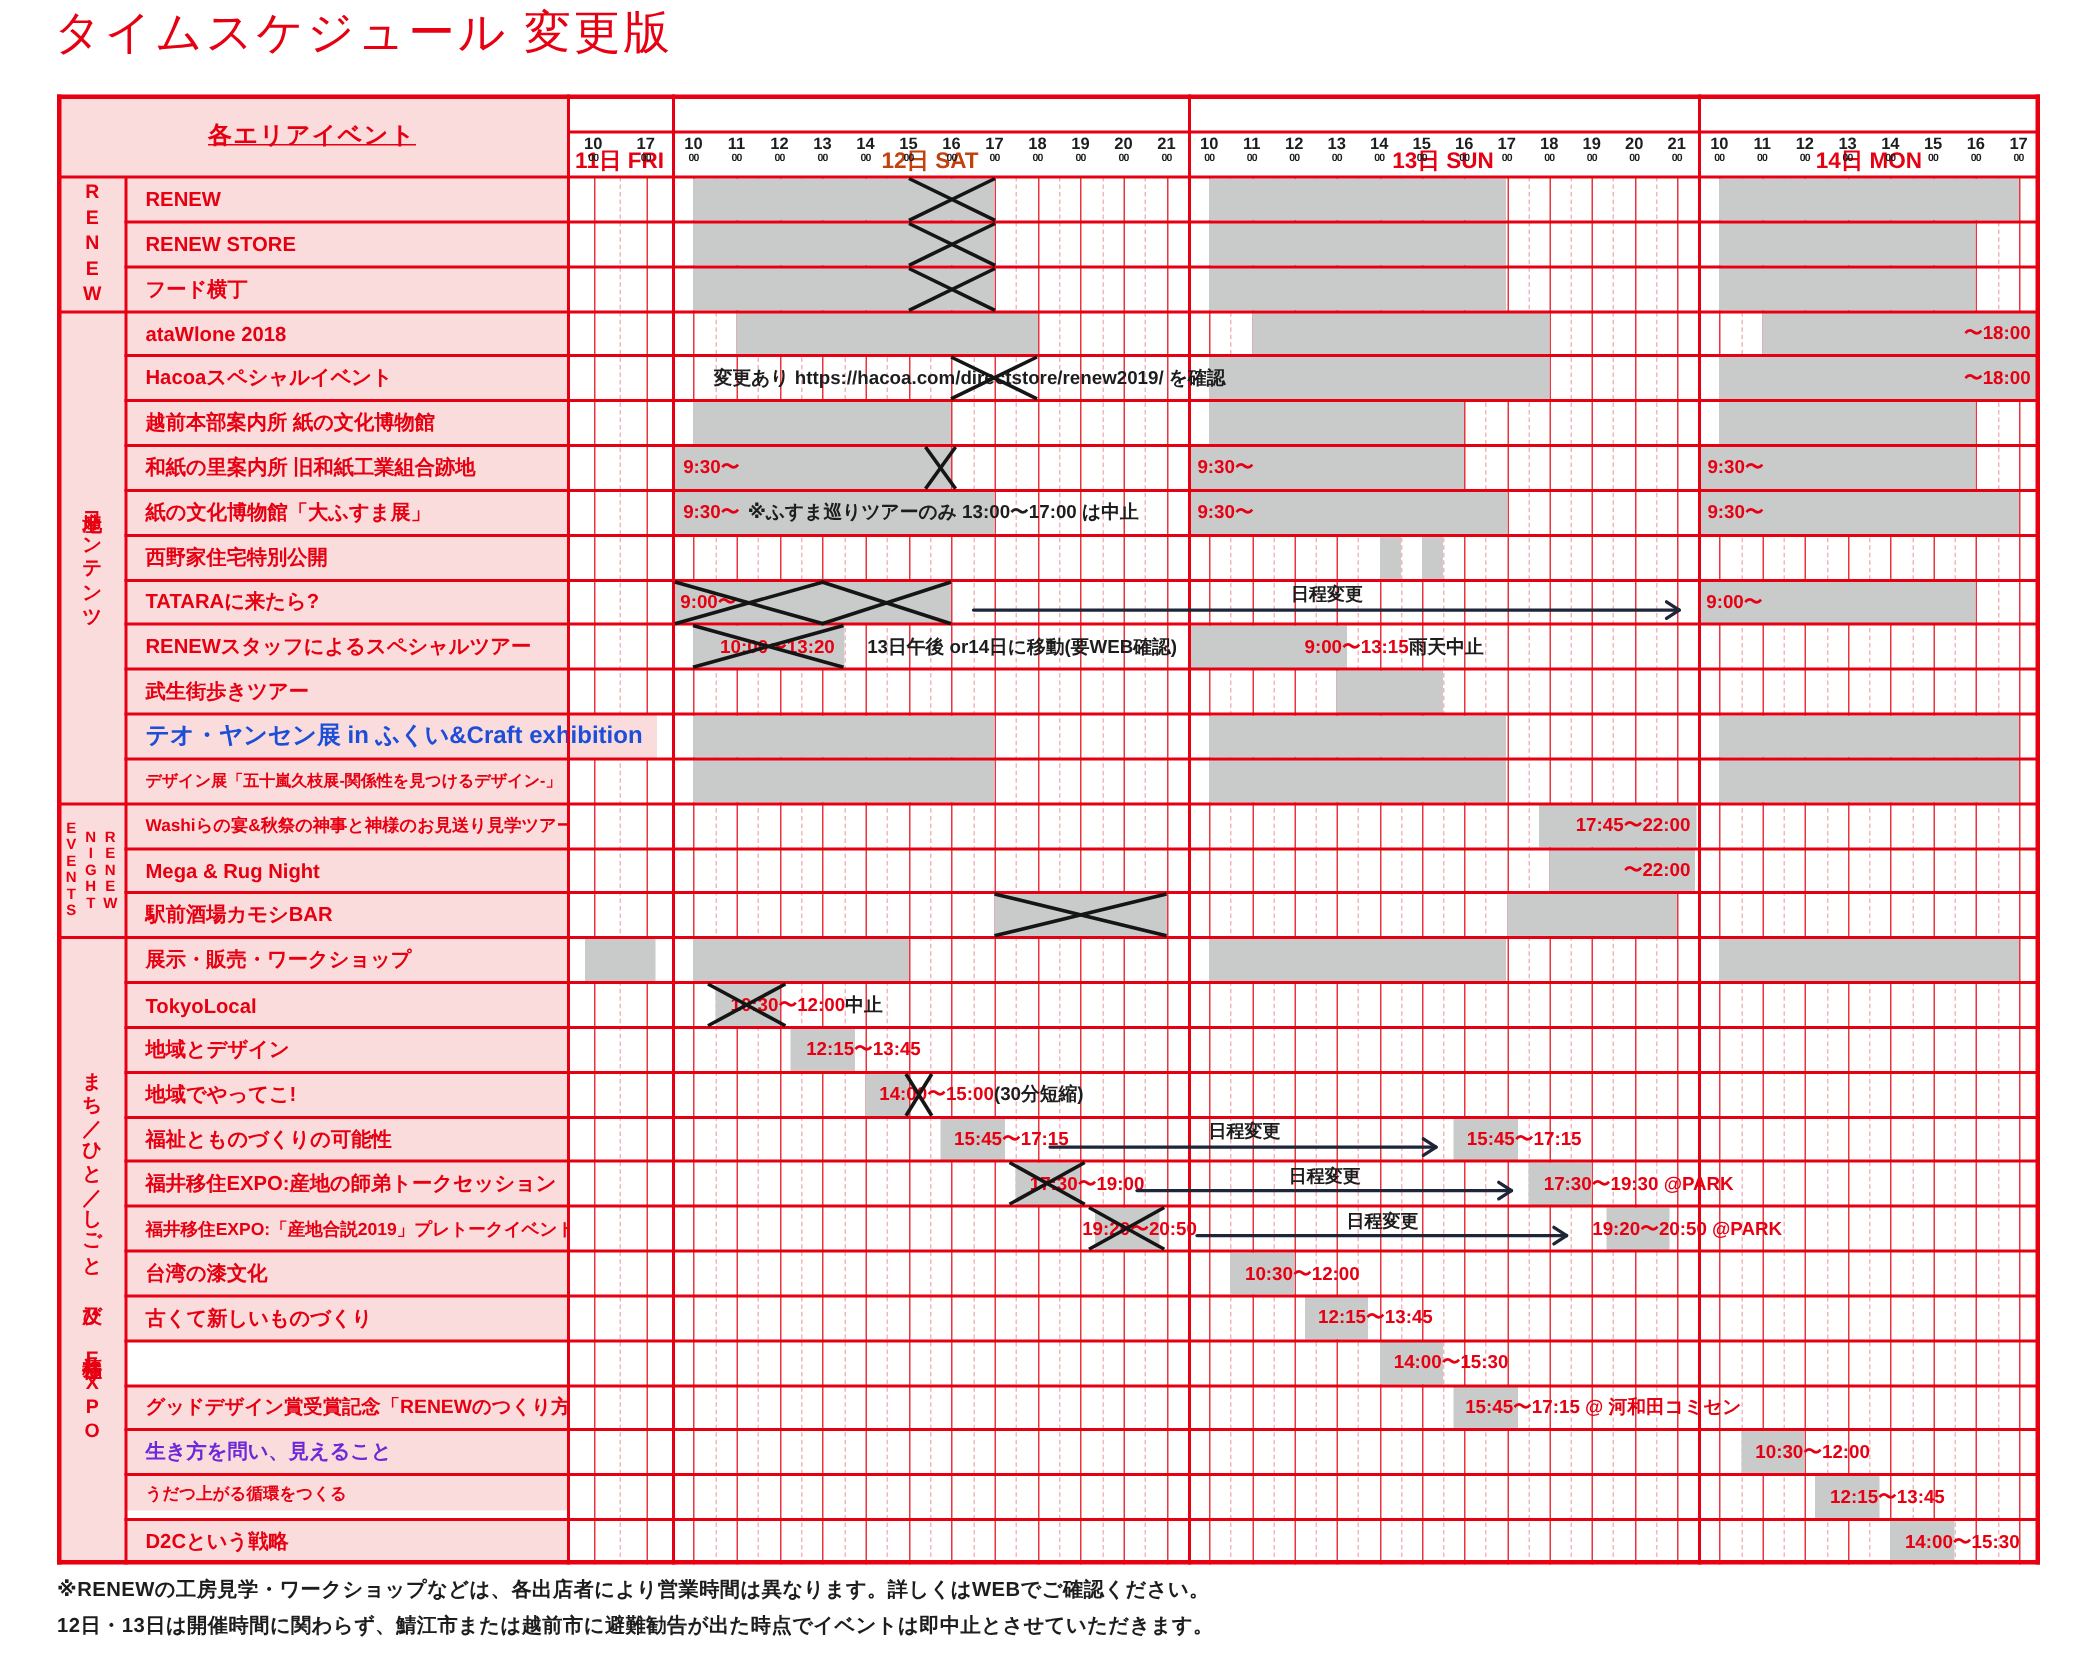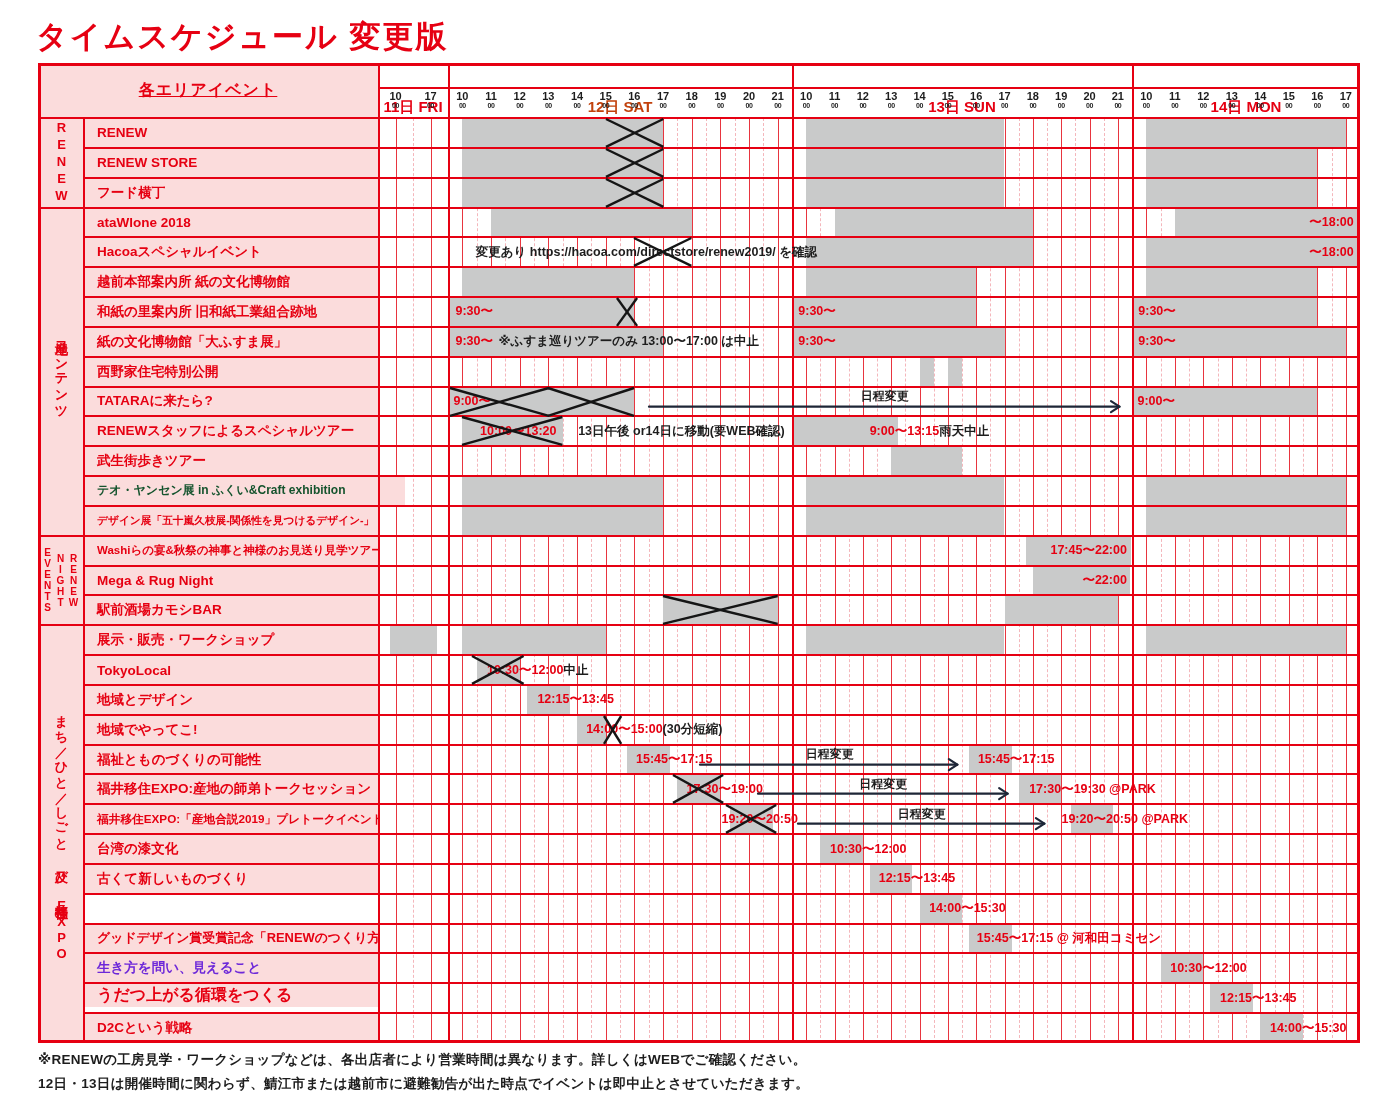--- a/index.html
+++ b/index.html
@@ -1,19 +1,19 @@
 <!DOCTYPE html>
 <html><head>
 <meta charset="utf-8">
 <style>
   html,body{margin:0;padding:0;background:#fff;}
   #canvas{position:relative;width:1400px;height:1107px;background:#fff;overflow:hidden;
           font-family:"Liberation Sans","DejaVu Sans",sans-serif;}
   .abs{position:absolute;}
-  #title{left:36px;top:16px;font-size:31px;font-weight:700;letter-spacing:2px;}
+  #title{left:36px;top:1px;font-size:31px;font-weight:400;letter-spacing:2px;}
   .cell{box-sizing:border-box;}
   .pink{background:#fbdcdc;}
   .dayhdr{display:flex;align-items:center;justify-content:center;font-weight:bold;font-size:15px;margin-top:32px;}
   .areahdr{display:flex;align-items:center;justify-content:center;font-weight:bold;font-size:16px;letter-spacing:1px;}
   .tick{display:flex;flex-direction:column;align-items:center;line-height:1;font-weight:bold;color:#1d1d1d;}
   .tick .h{font-size:11px;}
   .tick .m{font-size:7px;margin-top:0px;letter-spacing:-0.5px;}
   .rowlabel{display:flex;align-items:center;padding-left:14px;font-weight:bold;white-space:nowrap;overflow:hidden;}
   .grouplabel{display:flex;align-items:center;justify-content:center;text-align:center;font-weight:bold;}
   .vtext{writing-mode:vertical-rl;text-orientation:upright;white-space:pre-line;line-height:1.15;}
@@ -257,37 +257,37 @@
     <div class="abs pink rowlabel cell" style="left: 83px; top: 177.677px; width: 295px; height: 29.8387px; color: rgb(230, 0, 18); font-size: 13.5px;">フード横丁</div>
     <div class="abs pink rowlabel cell" style="left: 83px; top: 207.516px; width: 295px; height: 29.8387px; color: rgb(230, 0, 18); font-size: 13.5px;">ataWlone 2018</div>
     <div class="abs pink rowlabel cell" style="left: 83px; top: 237.355px; width: 295px; height: 29.8387px; color: rgb(230, 0, 18); font-size: 13.5px;">Hacoaスペシャルイベント</div>
     <div class="abs pink rowlabel cell" style="left: 83px; top: 267.194px; width: 295px; height: 29.8387px; color: rgb(230, 0, 18); font-size: 13.5px;">越前本部案内所 紙の文化博物館</div>
     <div class="abs pink rowlabel cell" style="left: 83px; top: 297.032px; width: 295px; height: 29.8387px; color: rgb(230, 0, 18); font-size: 13.5px;">和紙の里案内所 旧和紙工業組合跡地</div>
     <div class="abs pink rowlabel cell" style="left: 83px; top: 326.871px; width: 295px; height: 29.8387px; color: rgb(230, 0, 18); font-size: 13.5px;">紙の文化博物館「大ふすま展」</div>
     <div class="abs pink rowlabel cell" style="left: 83px; top: 356.71px; width: 295px; height: 29.8387px; color: rgb(230, 0, 18); font-size: 13.5px;">西野家住宅特別公開</div>
     <div class="abs pink rowlabel cell" style="left: 83px; top: 386.548px; width: 295px; height: 29.8387px; color: rgb(230, 0, 18); font-size: 13.5px;">TATARAに来たら?</div>
     <div class="abs pink rowlabel cell" style="left: 83px; top: 416.387px; width: 295px; height: 29.8387px; color: rgb(230, 0, 18); font-size: 13.5px;">RENEWスタッフによるスペシャルツアー</div>
     <div class="abs pink rowlabel cell" style="left: 83px; top: 446.226px; width: 295px; height: 29.8387px; color: rgb(230, 0, 18); font-size: 13.5px;">武生街歩きツアー</div>
-    <div class="abs pink rowlabel cell" style="left: 83px; top: 476.065px; width: 322px; height: 29.8387px; color: #14532d; font-size: 12px;">テオ・ヤンセン展 in ふくい&amp;Craft exhibition</div>
+    <div class="abs pink rowlabel cell" style="left: 83px; top: 476.065px; width: 355px; height: 29.8387px; color: #1d4ed8; font-size: 16px;">テオ・ヤンセン展 in ふくい&amp;Craft exhibition</div>
     <div class="abs pink rowlabel cell" style="left: 83px; top: 505.903px; width: 295px; height: 29.8387px; color: rgb(230, 0, 18); font-size: 10.7px;">デザイン展「五十嵐久枝展-関係性を見つけるデザイン-」</div>
     <div class="abs pink rowlabel cell" style="left: 83px; top: 535.742px; width: 295px; height: 29.8387px; color: rgb(230, 0, 18); font-size: 11.5px;">Washiらの宴&amp;秋祭の神事と神様のお見送り見学ツアー</div>
     <div class="abs pink rowlabel cell" style="left: 83px; top: 565.581px; width: 295px; height: 29.8387px; color: rgb(230, 0, 18); font-size: 13.5px;">Mega &amp; Rug Night</div>
     <div class="abs pink rowlabel cell" style="left: 83px; top: 595.419px; width: 295px; height: 29.8387px; color: rgb(230, 0, 18); font-size: 13.5px;">駅前酒場カモシBAR</div>
     <div class="abs pink rowlabel cell" style="left: 83px; top: 625.258px; width: 295px; height: 29.8387px; color: rgb(230, 0, 18); font-size: 13.5px;">展示・販売・ワークショップ</div>
     <div class="abs pink rowlabel cell" style="left: 83px; top: 655.097px; width: 295px; height: 29.8387px; color: rgb(230, 0, 18); font-size: 13.5px;">TokyoLocal</div>
     <div class="abs pink rowlabel cell" style="left: 83px; top: 684.935px; width: 295px; height: 29.8387px; color: rgb(230, 0, 18); font-size: 13.5px;">地域とデザイン</div>
     <div class="abs pink rowlabel cell" style="left: 83px; top: 714.774px; width: 295px; height: 29.8387px; color: rgb(230, 0, 18); font-size: 13.5px;">地域でやってこ!</div>
     <div class="abs pink rowlabel cell" style="left: 83px; top: 744.613px; width: 295px; height: 29.8387px; color: rgb(230, 0, 18); font-size: 13.5px;">福祉とものづくりの可能性</div>
     <div class="abs pink rowlabel cell" style="left: 83px; top: 774.452px; width: 295px; height: 29.8387px; color: rgb(230, 0, 18); font-size: 13.5px;">福井移住EXPO:産地の師弟トークセッション</div>
     <div class="abs pink rowlabel cell" style="left: 83px; top: 804.29px; width: 295px; height: 29.8387px; color: rgb(230, 0, 18); font-size: 11.7px;">福井移住EXPO:「産地合説2019」プレトークイベント</div>
     <div class="abs pink rowlabel cell" style="left: 83px; top: 834.129px; width: 295px; height: 29.8387px; color: rgb(230, 0, 18); font-size: 13.5px;">台湾の漆文化</div>
     <div class="abs pink rowlabel cell" style="left: 83px; top: 863.968px; width: 295px; height: 29.8387px; color: rgb(230, 0, 18); font-size: 13.5px;">古くて新しいものづくり</div>
     <div class="abs pink rowlabel cell" style="left: 83px; top: 923.645px; width: 295px; height: 29.8387px; color: rgb(230, 0, 18); font-size: 12.9px;">グッドデザイン賞受賞記念「RENEWのつくり方」</div>
     <div class="abs pink rowlabel cell" style="left: 83px; top: 953.484px; width: 295px; height: 29.8387px; color: #6d28d9; font-size: 13.5px;">生き方を問い、見えること</div>
-    <div class="abs pink rowlabel cell" style="left: 83px; top: 983.323px; width: 295px; height: 24px; color: rgb(230, 0, 18); font-size: 16px;">うだつ上がる循環をつくる</div>
+    <div class="abs pink rowlabel cell" style="left: 83px; top: 983.323px; width: 295px; height: 24px; color: rgb(230, 0, 18); font-size: 11px;">うだつ上がる循環をつくる</div>
     <div class="abs pink rowlabel cell" style="left: 83px; top: 1013.16px; width: 295px; height: 29.8387px; color: rgb(230, 0, 18); font-size: 13.5px;">D2Cという戦略</div>
     <div class="abs bar" style="left: 462.333px; top: 118.5px; width: 200.667px; height: 28.8387px; background: rgb(201, 202, 202); z-index: 2;"></div>
     <div class="abs bar" style="left: 806.167px; top: 118.5px; width: 198.333px; height: 28.8387px; background: rgb(201, 202, 202); z-index: 2;"></div>
     <div class="abs bar" style="left: 1146.25px; top: 118.5px; width: 199.5px; height: 28.8387px; background: rgb(201, 202, 202); z-index: 2;"></div>
     <div class="abs bar" style="left: 462.333px; top: 148.339px; width: 200.667px; height: 28.8387px; background: rgb(201, 202, 202); z-index: 2;"></div>
     <div class="abs bar" style="left: 806.167px; top: 148.339px; width: 198.333px; height: 28.8387px; background: rgb(201, 202, 202); z-index: 2;"></div>
     <div class="abs bar" style="left: 1146.25px; top: 148.339px; width: 171px; height: 28.8387px; background: rgb(201, 202, 202); z-index: 2;"></div>
     <div class="abs bar" style="left: 462.333px; top: 178.177px; width: 200.667px; height: 28.8387px; background: rgb(201, 202, 202); z-index: 2;"></div>
     <div class="abs bar" style="left: 806.167px; top: 178.177px; width: 198.333px; height: 28.8387px; background: rgb(201, 202, 202); z-index: 2;"></div>
     <div class="abs bar" style="left: 1146.25px; top: 178.177px; width: 171px; height: 28.8387px; background: rgb(201, 202, 202); z-index: 2;"></div>

